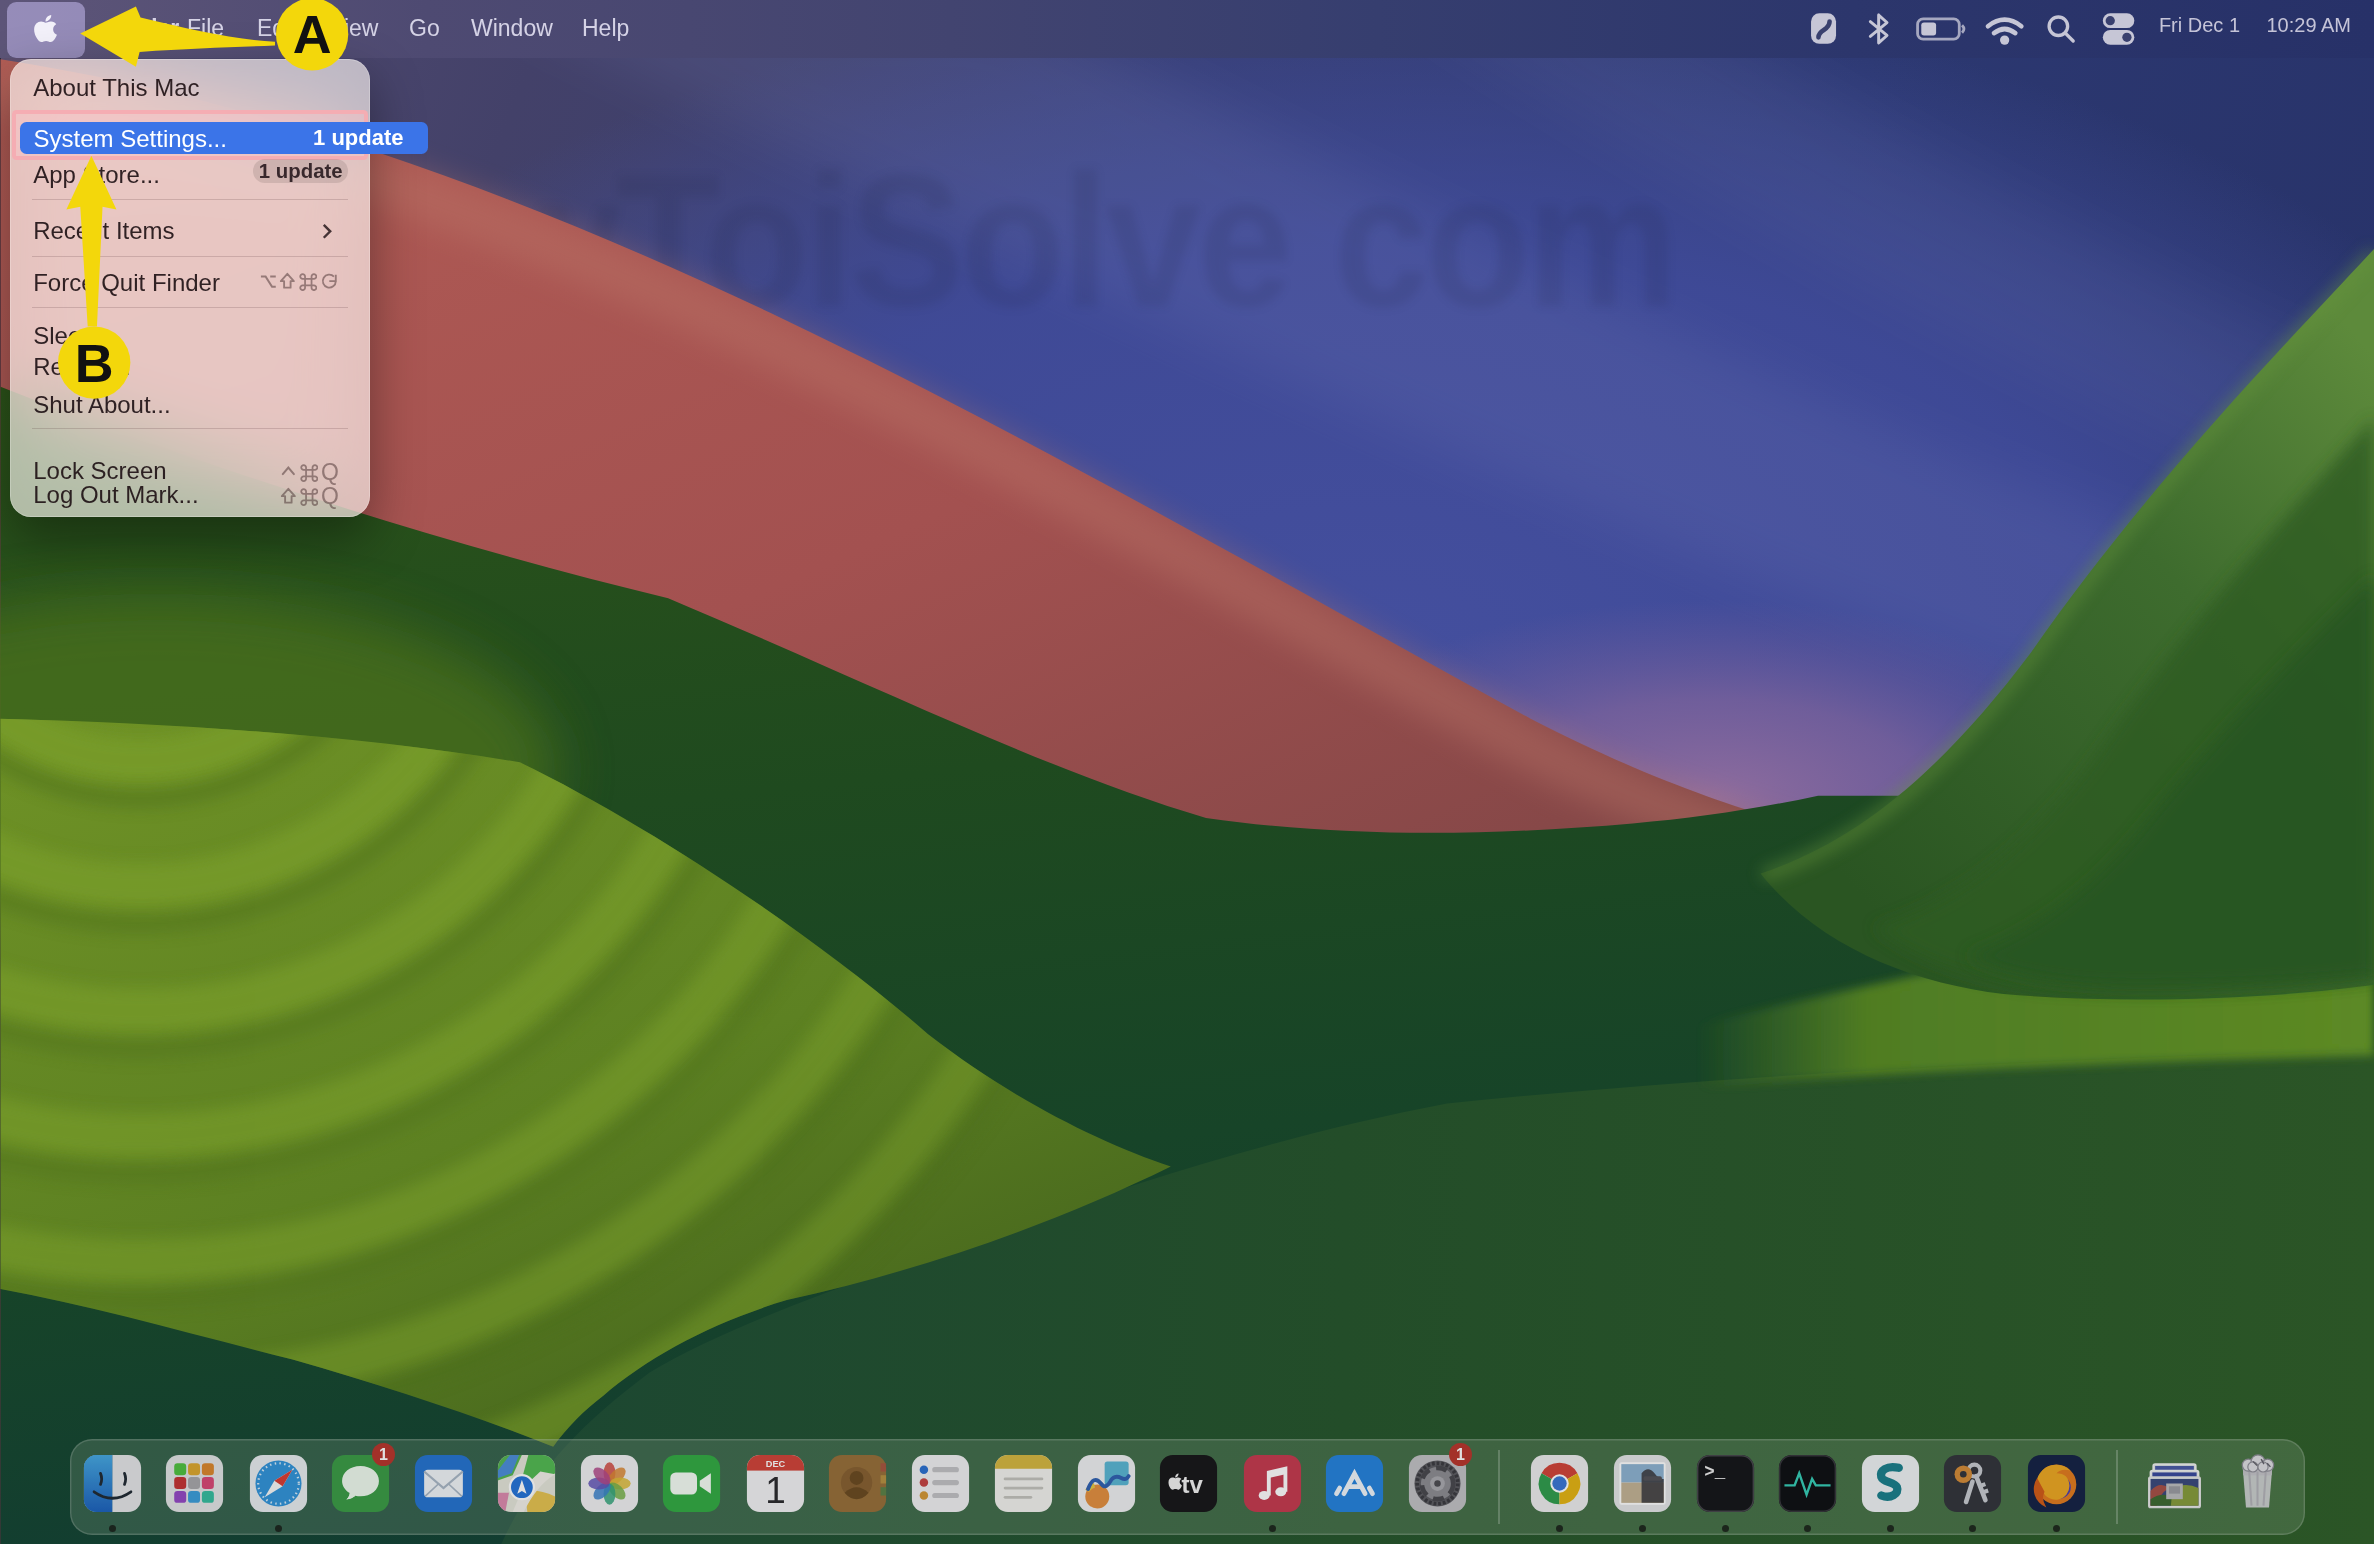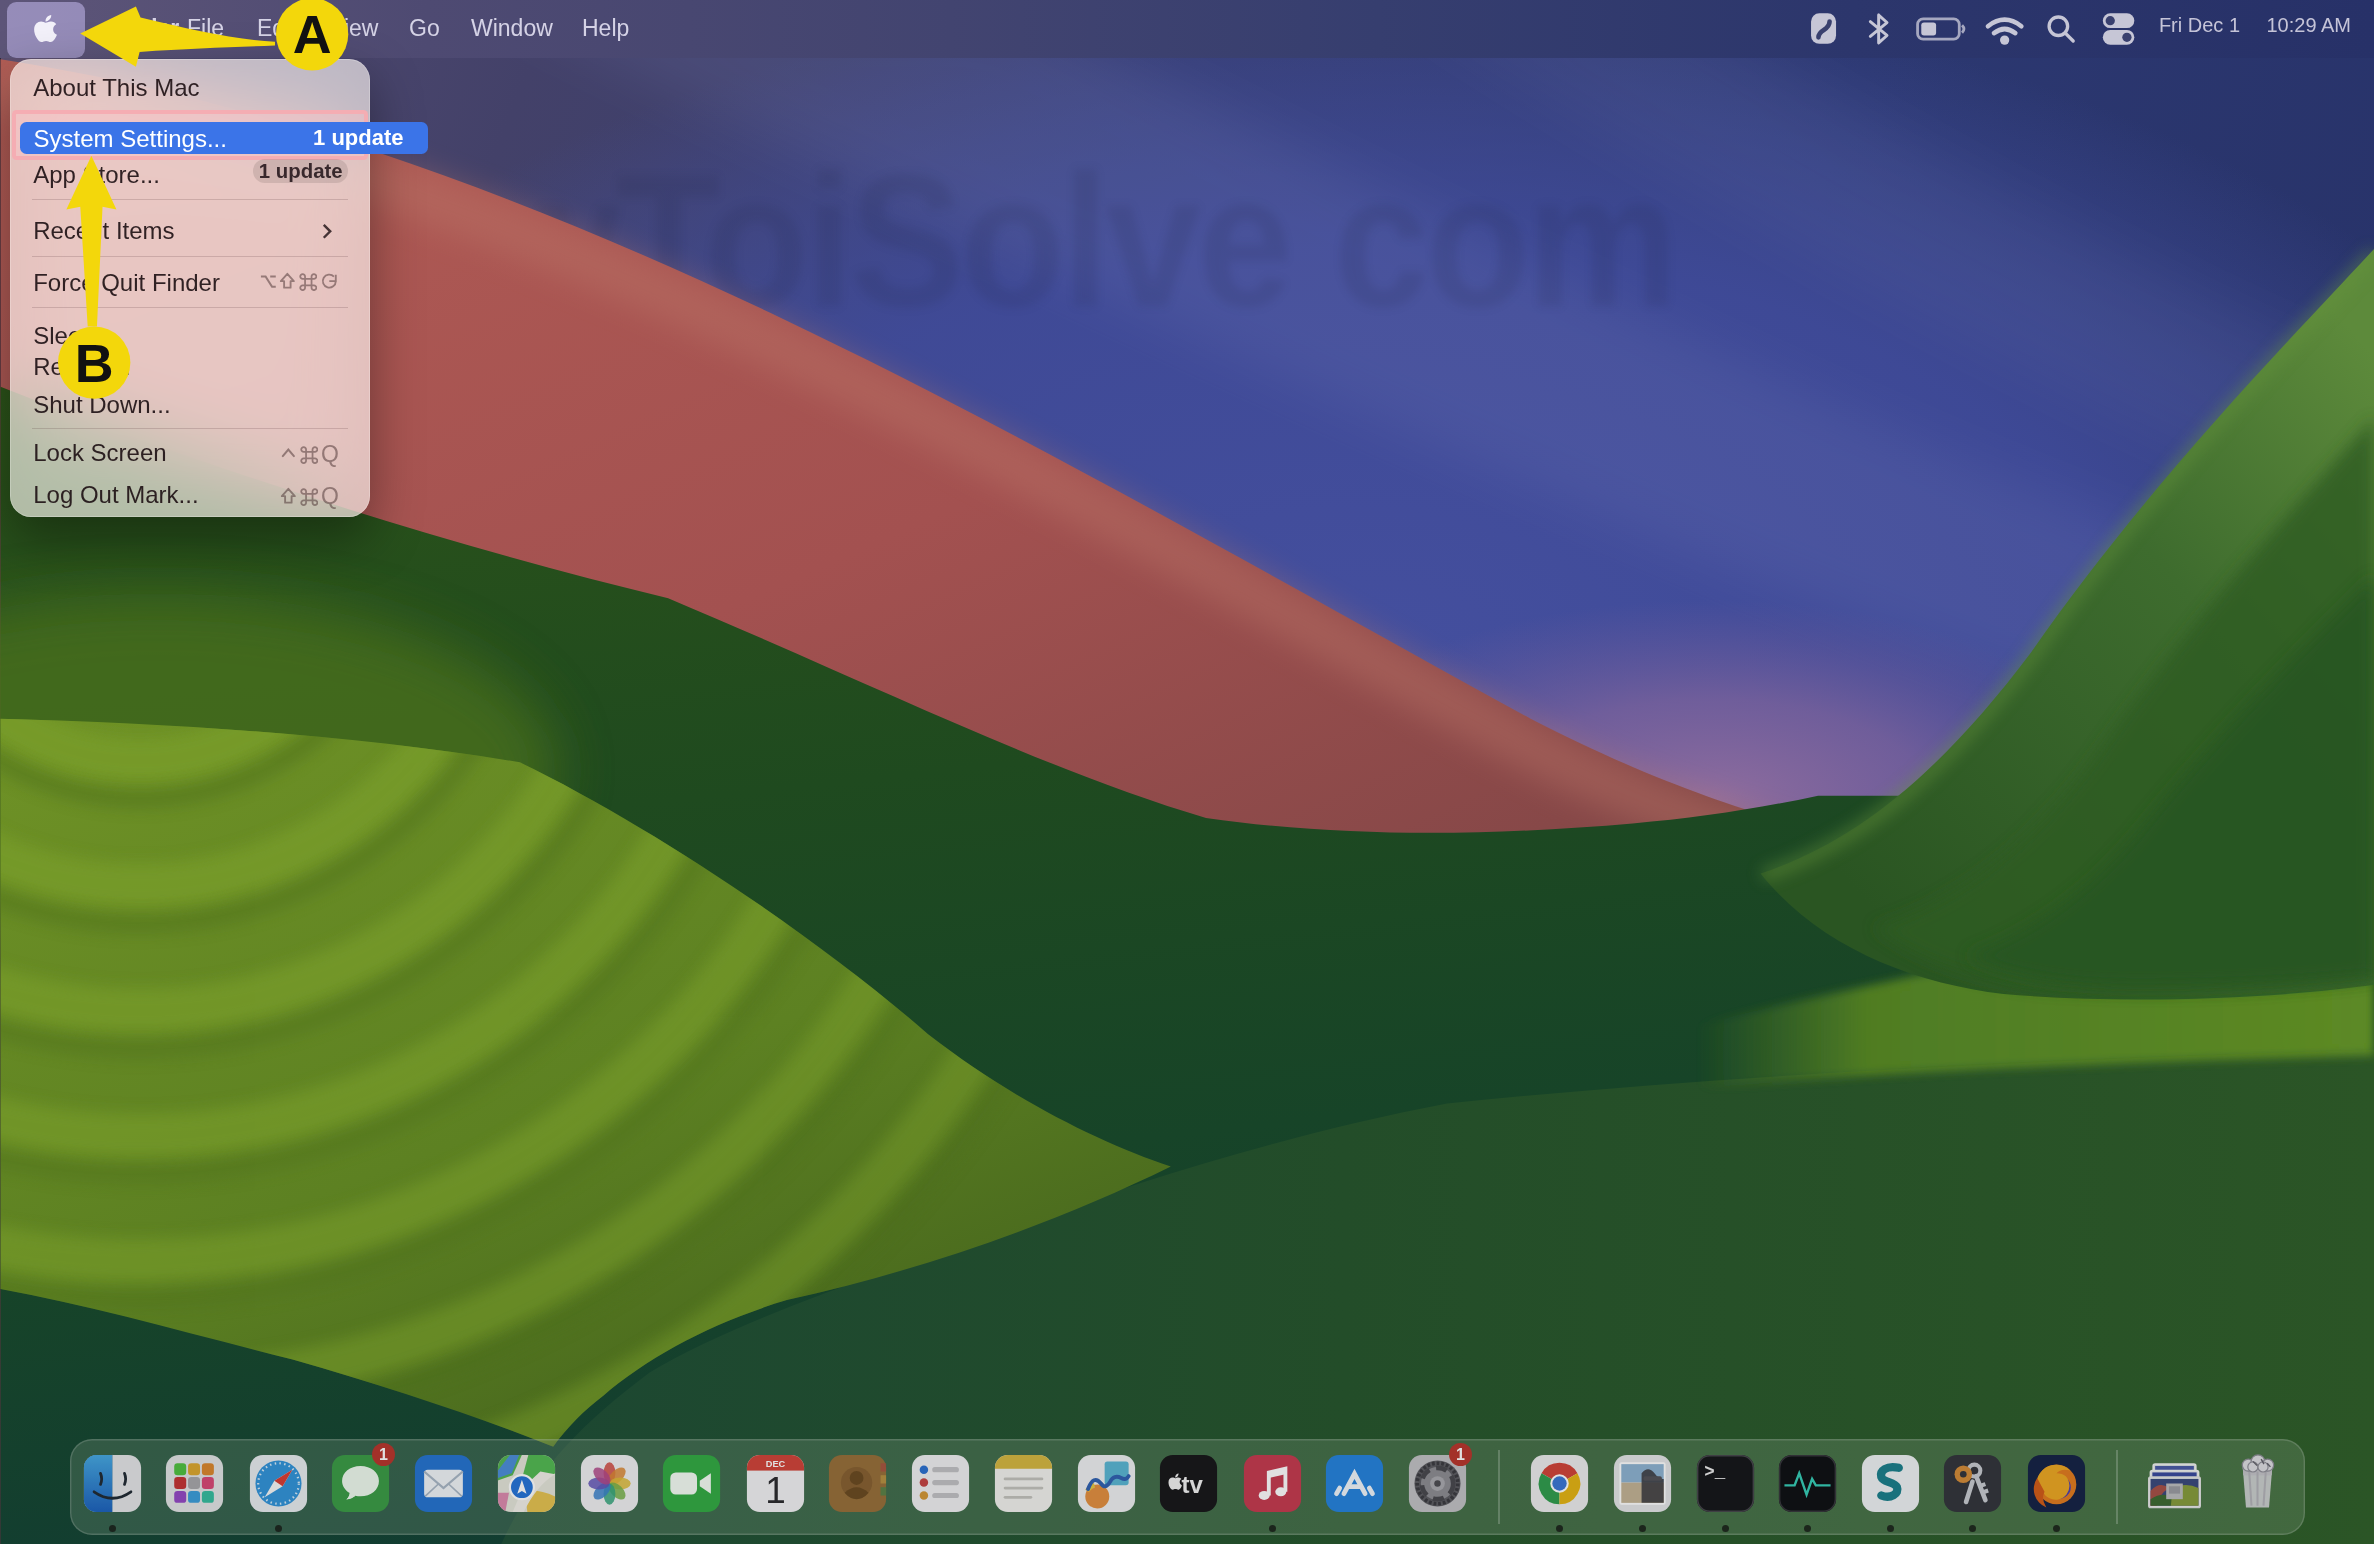--- a/index.html
+++ b/index.html
@@ -216,24 +216,24 @@
       </span>
     </div>
     <div class="sep" style="top:248px;"></div>
     <div class="ddrow" style="top:263px;">
       <span>Sleep</span>
     </div>
     <div class="ddrow" style="top:294px;">
       <span>Restart...</span>
     </div>
     <div class="ddrow" style="top:332px;">
-      <span>Shut Down...</span>
+      <span>Shut About...</span>
     </div>
     <div class="sep" style="top:369px;"></div>
-    <div class="ddrow" style="top:380px;">
+    <div class="ddrow" style="top:398px;">
       <span>Lock Screen</span>
       <span class="keys">
         <svg width="16.7" height="20.4" viewBox="0 0 18 22">
           <path d="M3 13 L9 6 L15 13" stroke="rgba(70,45,45,0.5)" stroke-width="2.2" fill="none" stroke-linecap="round"></path>
         </svg>
         <svg width="18.6" height="20.4" viewBox="0 0 20 22">
           <path d="M6.5 8.5 h7 v7 h-7 Z M6.5 8.5 H4 a2.6 2.6 0 1 1 2.5 -2.5 Z M13.5 8.5 H16 a2.6 2.6 0 1 0 -2.5 -2.5 Z M6.5 15.5 H4 a2.6 2.6 0 1 0 2.5 2.5 Z M13.5 15.5 H16 a2.6 2.6 0 1 1 -2.5 2.5 Z" stroke="rgba(70,45,45,0.5)" stroke-width="1.9" fill="none"></path>
         </svg>
         <span style="color:rgba(70,45,45,0.5);font-size:23px;">Q</span>
       </span>

